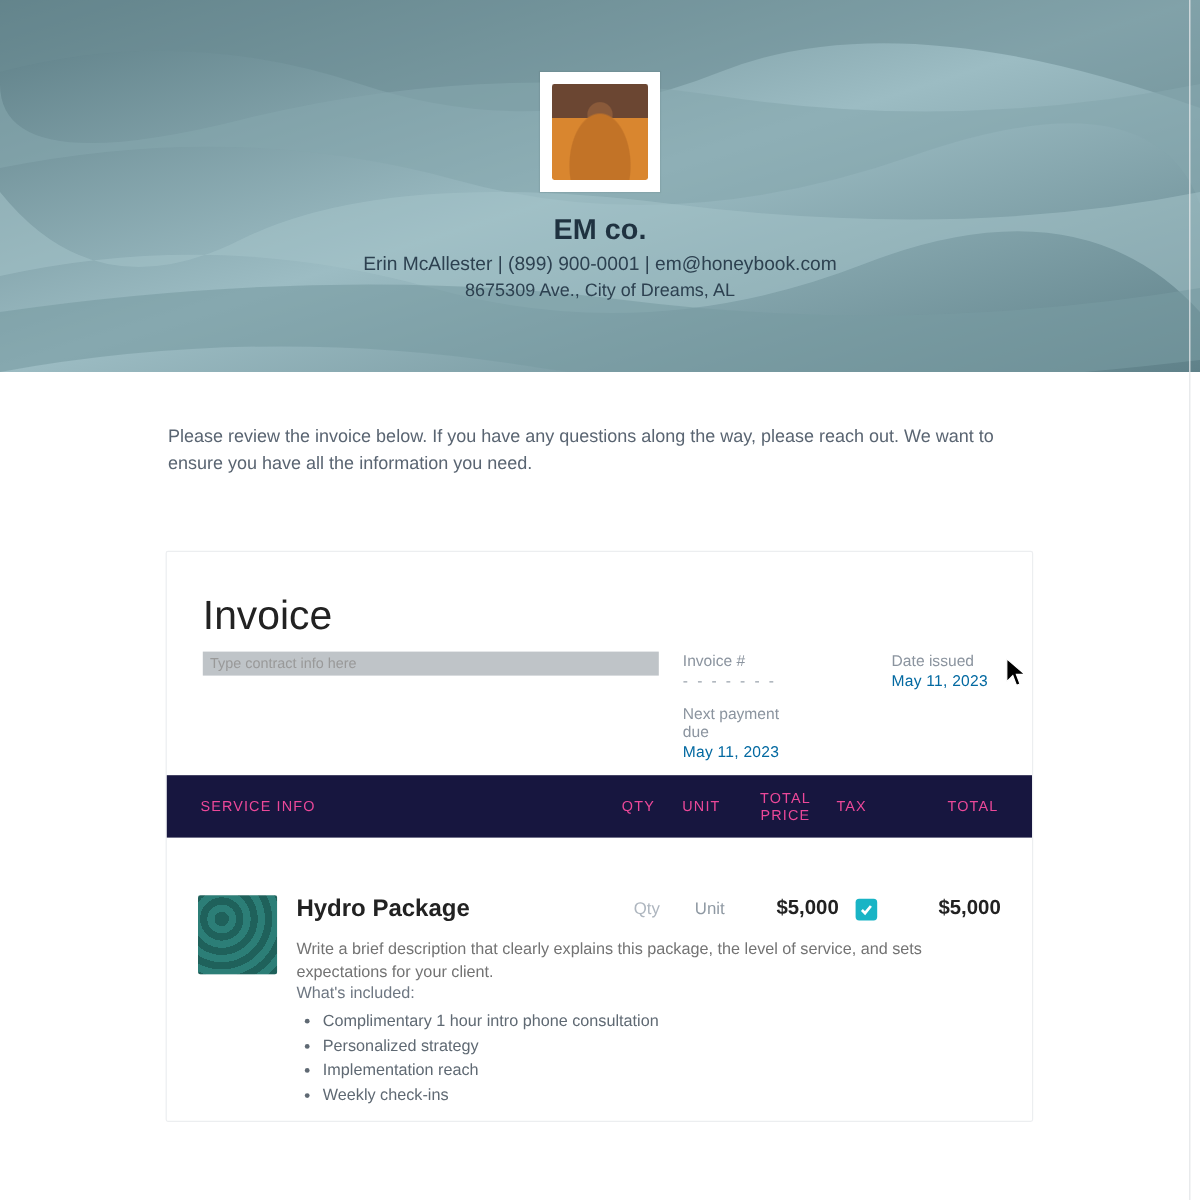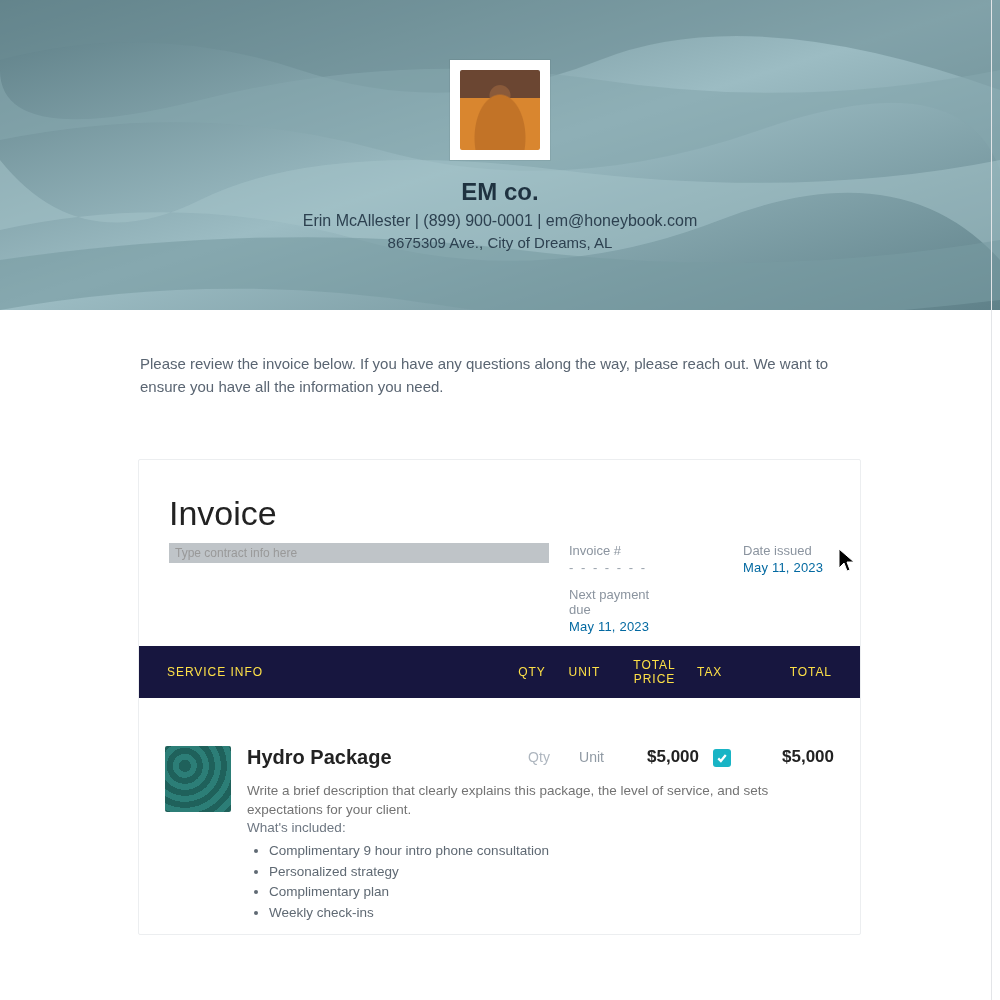--- a/index.html
+++ b/index.html
@@ -99,21 +99,21 @@
     row-gap: 12px;
     font-size:13px;
   }
   .meta .lbl { color:#8b949f; font-size:13px; }
   .meta .val { color:#0369a1; font-size:13px; margin-top:2px; letter-spacing:.2px;}
   .meta .dots{ color:#9aa3ad; letter-spacing:2px; margin-top:2px; }
 
   
   .tbl-head {
     background:#17163f;
-    color:#fde047;
+    color:#ec4899;
     height:52px;
     display:flex; align-items:center;
     font-size:12px; letter-spacing:.08em;
     padding:0 28px;
   }
   .tbl-head .col-svc { flex:1; }
   .tbl-head .col-qty { width:50px; text-align:center;}
   .tbl-head .col-unit{ width:55px; text-align:center;}
   .tbl-head .col-up  { width:85px; text-align:center;}
   .tbl-head .col-tax { width:45px; text-align:left;}
@@ -249,23 +249,23 @@
               </svg>
           </span>
         </div>
         <div class="item-tot">$5,000</div>
       </div>
 
       <div class="item-desc">Write a brief description that clearly explains this package, the level of service, and sets expectations for your client.</div>
 
       <div class="item-inc-lbl">What's included:</div>
       <ul class="item-inc-list">
-        <li>Complimentary 9 hour intro phone consultation</li>
+        <li>Complimentary 1 hour intro phone consultation</li>
         <li>Personalized strategy</li>
-        <li>Complimentary plan</li>
+        <li>Implementation reach</li>
         <li>Weekly check-ins</li>
       </ul>
     </div>
   </div>
 </div>
 
 <div class="cursor">
   <svg viewBox="0 0 20 28">
     <path d="M1 1 L1 20 L6 15 L9 23 L12 22 L9 14 L16 14 Z" fill="#000" stroke="#fff" stroke-width="1"></path>
   </svg>

